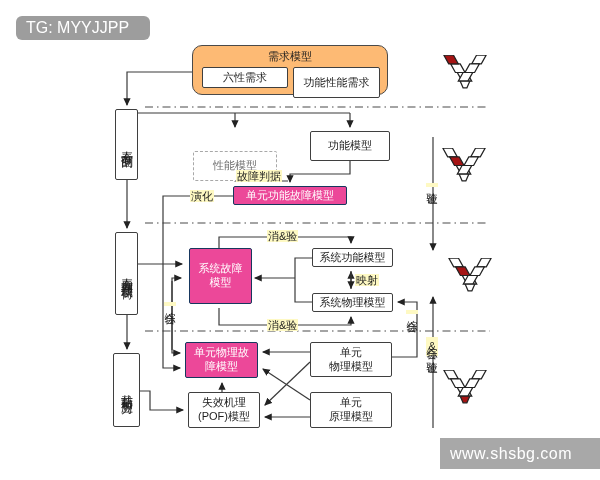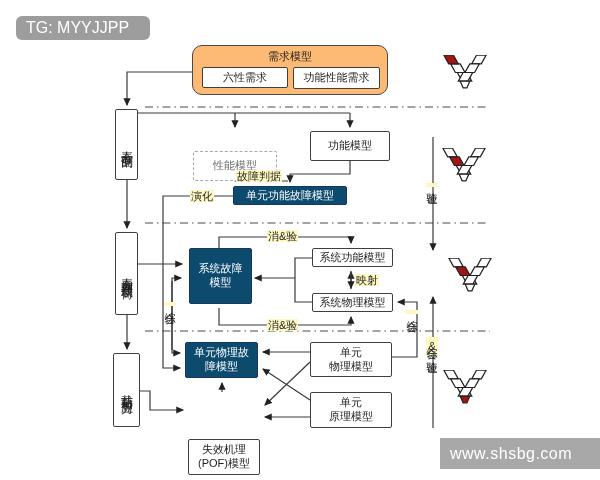--- a/index.html
+++ b/index.html
@@ -8,21 +8,21 @@
     font-family:"Liberation Sans",sans-serif;overflow:hidden;
   }
   #wires{position:absolute;left:0;top:0;z-index:1;}
   .box{
     position:absolute;z-index:2;box-sizing:border-box;
     background:#fff;border:1.2px solid #3f3f3f;
     display:flex;align-items:center;justify-content:center;
     font-size:11px;color:#1d1d1d;text-align:center;line-height:1.25;
     white-space:pre-line;border-radius:2px;
   }
-  .box.blue{background:#0c4a6e;border-color:#17375e;color:#fff;}
+  .box.blue{background:#ec4899;border-color:#17375e;color:#fff;}
   .box.dotted{border:1.4px dashed #a8a8a8;color:#6e6e6e;margin-top:20px;}
   .vert{writing-mode:vertical-lr;text-orientation:upright;letter-spacing:2px;font-size:12px;}
   .container{
     position:absolute;z-index:2;box-sizing:border-box;border:1.3px solid #4a4a4a;
     border-radius:10px;background:#fdba74;
   }
   .container .ctitle{
     position:absolute;top:3px;left:0;right:0;text-align:center;
     font-size:11px;color:#1d1d1d;
   }
@@ -98,38 +98,38 @@
       <path d="M310,362 L265,405" marker-end="url(#arr)"></path>
       <path d="M310,400 L263,369" marker-end="url(#arr)"></path>
       <path d="M310,417 H265" marker-end="url(#arr)"></path>
     </g>
   </svg>
 
   <div class="container" style="left:192px;top:45px;width:196px;height:50px;">
     <div class="ctitle">需求模型</div>
   </div>
   <div class="box" style="left:202px;top:67px;width:86px;height:21px;">六性需求</div>
-  <div class="box" style="left:293px;top:67px;width:87px;height:22px;">功能性能需求</div>
+  <div class="box" style="left:293px;top:67px;width:87px;height:31px;">功能性能需求</div>
 
   <div class="box vert" style="left:115px;top:109px;width:23px;height:71px;">寿命剖面</div>
   <div class="box vert" style="left:115px;top:232px;width:23px;height:83px;">寿命周期载荷</div>
   <div class="box vert" style="left:113px;top:353px;width:27px;height:74px;">载荷和应力</div>
 
   <div class="box dotted" style="left:193px;top:131px;width:84px;height:30px;">性能模型</div>
   <div class="box" style="left:310px;top:131px;width:80px;height:30px;">功能模型</div>
   <div class="box blue" style="left:233px;top:186px;width:114px;height:19px;">单元功能故障模型</div>
 
   <div class="box blue" style="left:189px;top:248px;width:63px;height:56px;">系统故障
 模型</div>
   <div class="box" style="left:312px;top:248px;width:81px;height:19px;">系统功能模型</div>
   <div class="box" style="left:312px;top:293px;width:81px;height:19px;">系统物理模型</div>
 
   <div class="box blue" style="left:185px;top:342px;width:73px;height:36px;">单元物理故
 障模型</div>
-  <div class="box" style="left:188px;top:392px;width:72px;height:36px;margin-top:47px;">失效机理
+  <div class="box" style="left:188px;top:392px;width:72px;height:36px;">失效机理
 (POF)模型</div>
   <div class="box" style="left:310px;top:342px;width:82px;height:35px;">单元
 物理模型</div>
   <div class="box" style="left:310px;top:392px;width:82px;height:36px;">单元
 原理模型</div>
 
   <div class="elabel" style="left:190px;top:190px;">演化</div>
   <div class="elabel" style="left:236px;top:170px;">故障判据</div>
   <div class="elabel" style="left:267px;top:230px;">消&amp;验</div>
   <div class="elabel" style="left:267px;top:319px;">消&amp;验</div>

